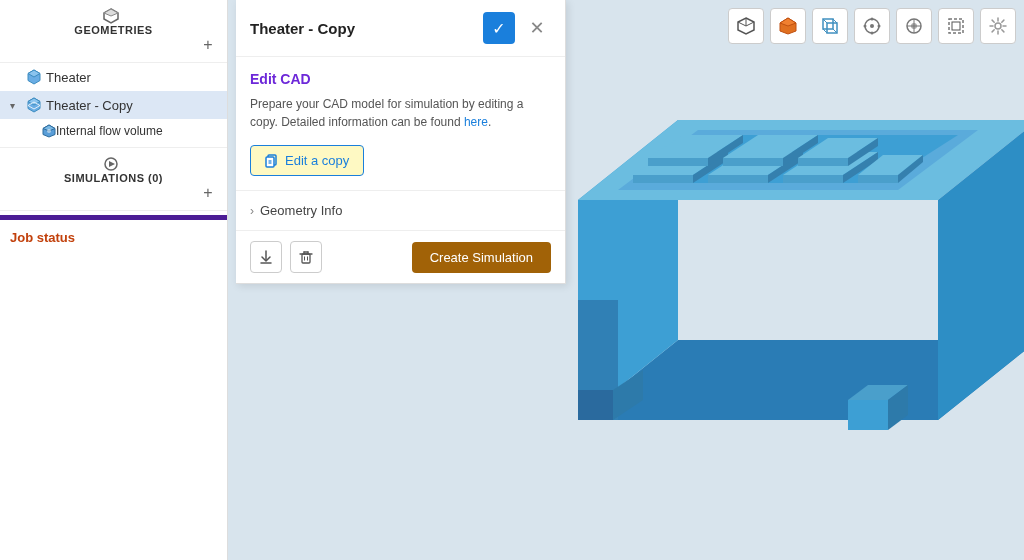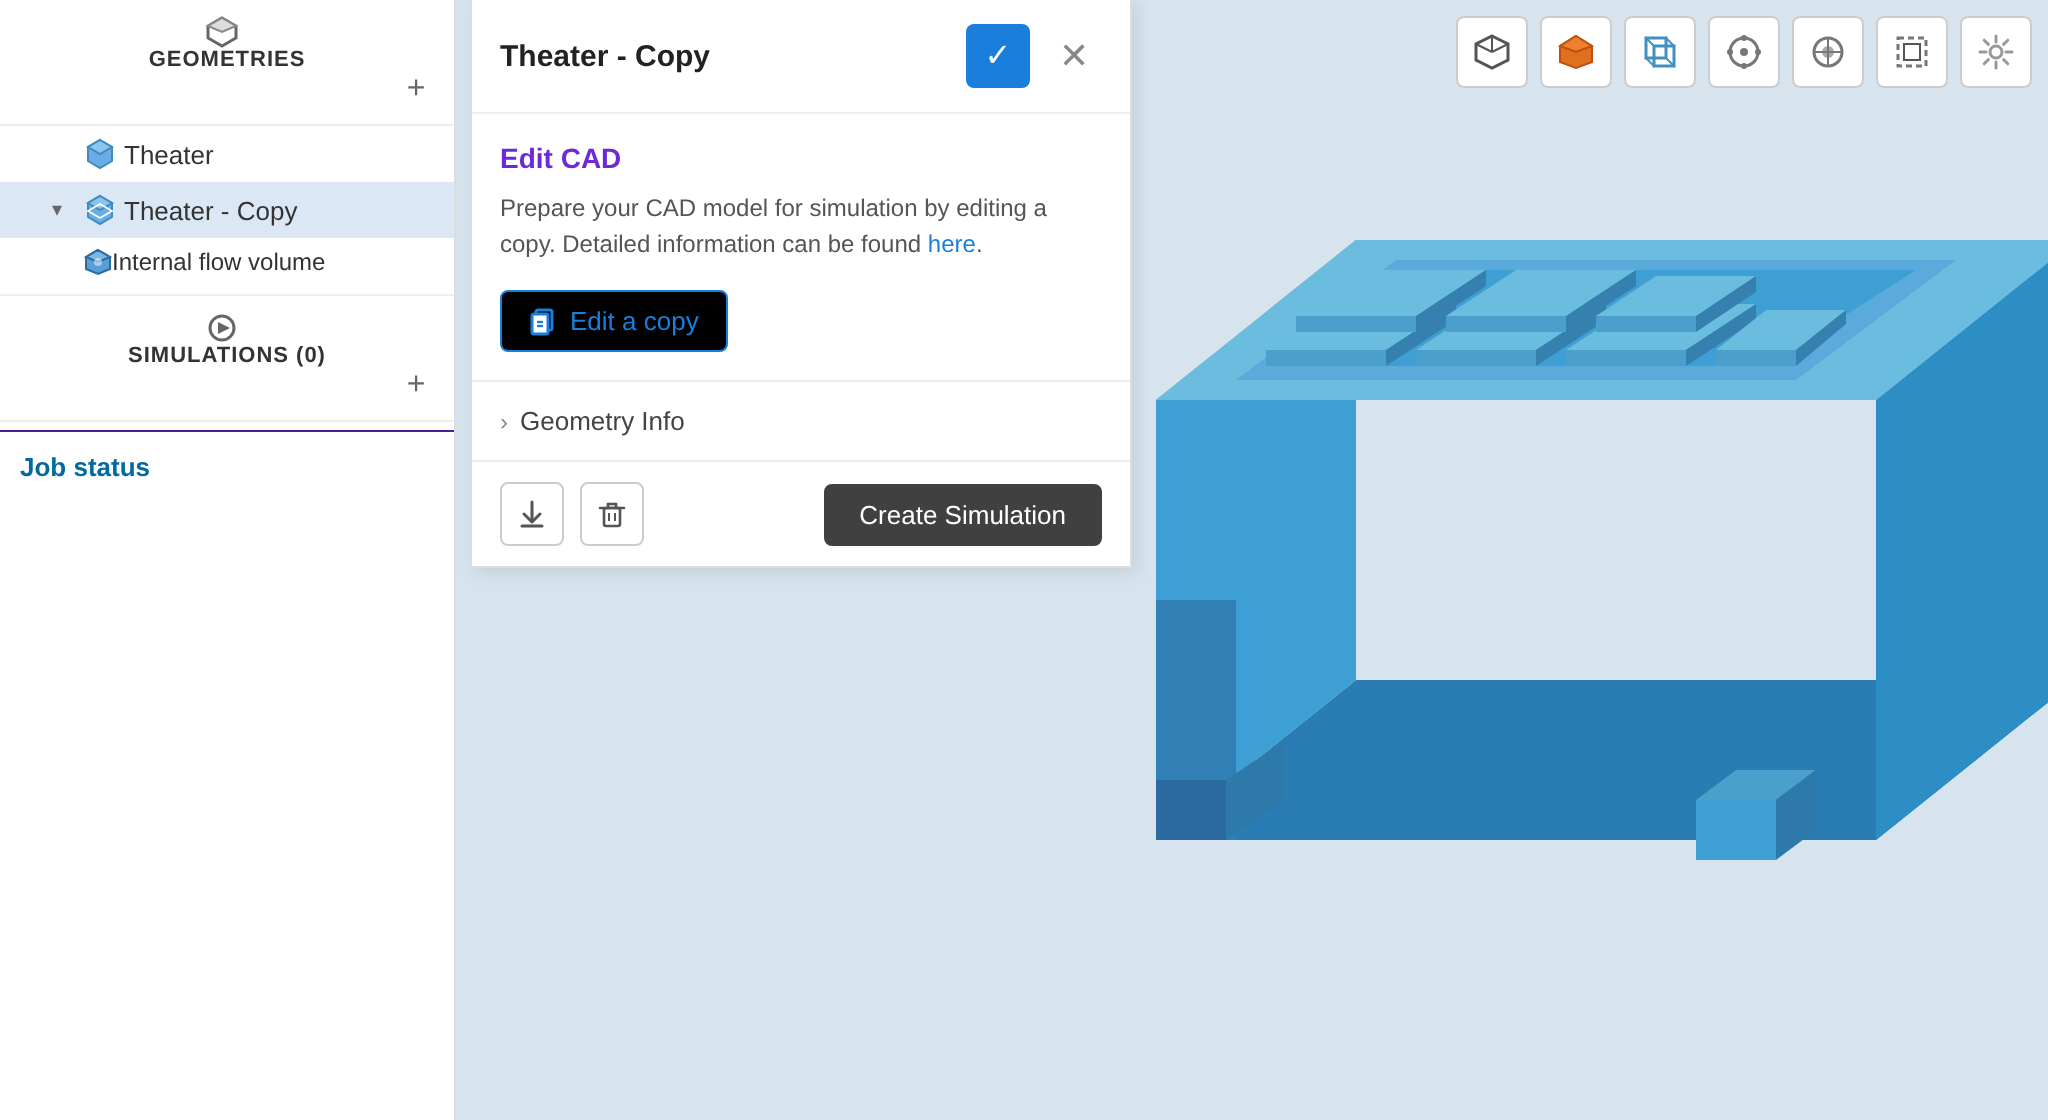--- a/index.html
+++ b/index.html
@@ -71,21 +71,21 @@
       font-size: 16px;
       color: #666;
       display: flex;
       align-items: center;
       justify-content: center;
     }
 
     .sidebar-item-parent {
       display: flex;
       align-items: center;
-      padding: 6px 10px 6px 26px;
+      padding: 6px 10px 6px 10px;
       cursor: pointer;
       color: #333;
       font-size: 13px;
       gap: 4px;
     }
     .sidebar-item-parent.selected { background: #dce7f5; }
 
     .sidebar-item-child {
       display: flex;
       align-items: center;
@@ -104,22 +104,22 @@
 
     .simulations-section {
       border-top: 1px solid #eee;
       margin-top: 4px;
     }
 
     .job-status {
       padding: 10px;
       font-size: 13px;
       font-weight: 600;
-      color: #0369a1;
-      border-top: 1px solid #4c1d95;
+      color: #c2410c;
+      border-top: 5px solid #4c1d95;
       margin-top: 4px;
     }
 
     
     .panel-card {
       position: absolute;
       top: 0;
       left: 236px;
       width: 330px;
       background: #fff;
@@ -187,21 +187,21 @@
     }
     .edit-cad-desc a {
       color: #1a7fdc;
       text-decoration: none;
     }
 
     .edit-copy-btn {
       display: inline-flex;
       align-items: center;
       gap: 6px;
-      background: #000000;
+      background: #fef9c3;
       border: 1.5px solid #1a7fdc;
       color: #1a7fdc;
       padding: 7px 14px;
       border-radius: 4px;
       font-size: 13px;
       font-weight: 500;
       cursor: pointer;
     }
 
     .geometry-info-row {
@@ -232,21 +232,21 @@
       border-radius: 4px;
       cursor: pointer;
       display: flex;
       align-items: center;
       justify-content: center;
       color: #555;
       font-size: 14px;
     }
     .create-sim-btn {
       margin-left: auto;
-      background: #404040;
+      background: #a16207;
       color: #fff;
       border: none;
       border-radius: 4px;
       padding: 8px 18px;
       font-size: 13px;
       font-weight: 500;
       cursor: pointer;
     }
 
     

